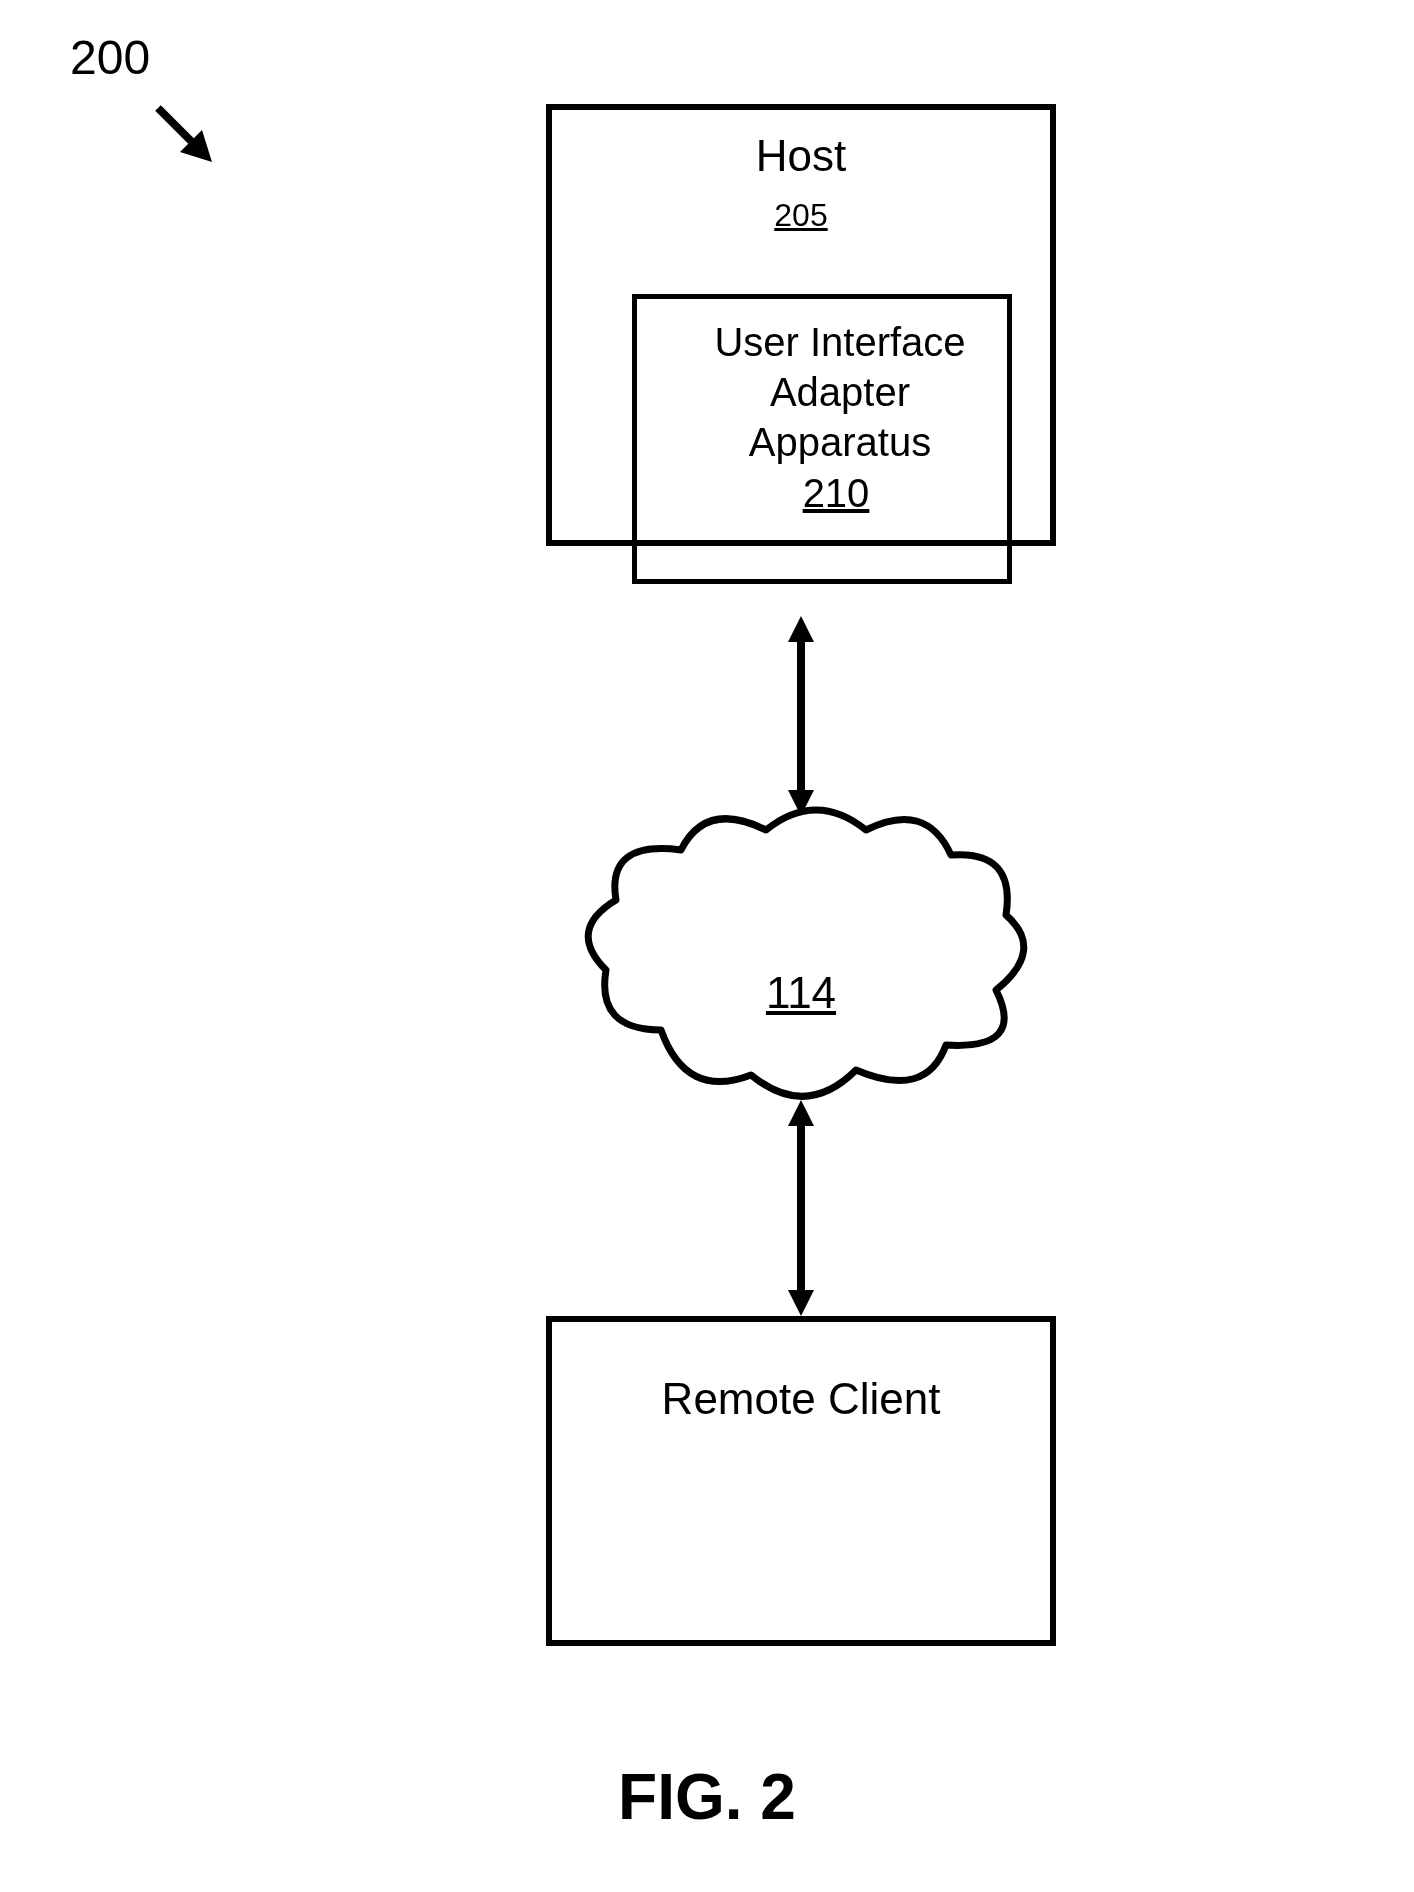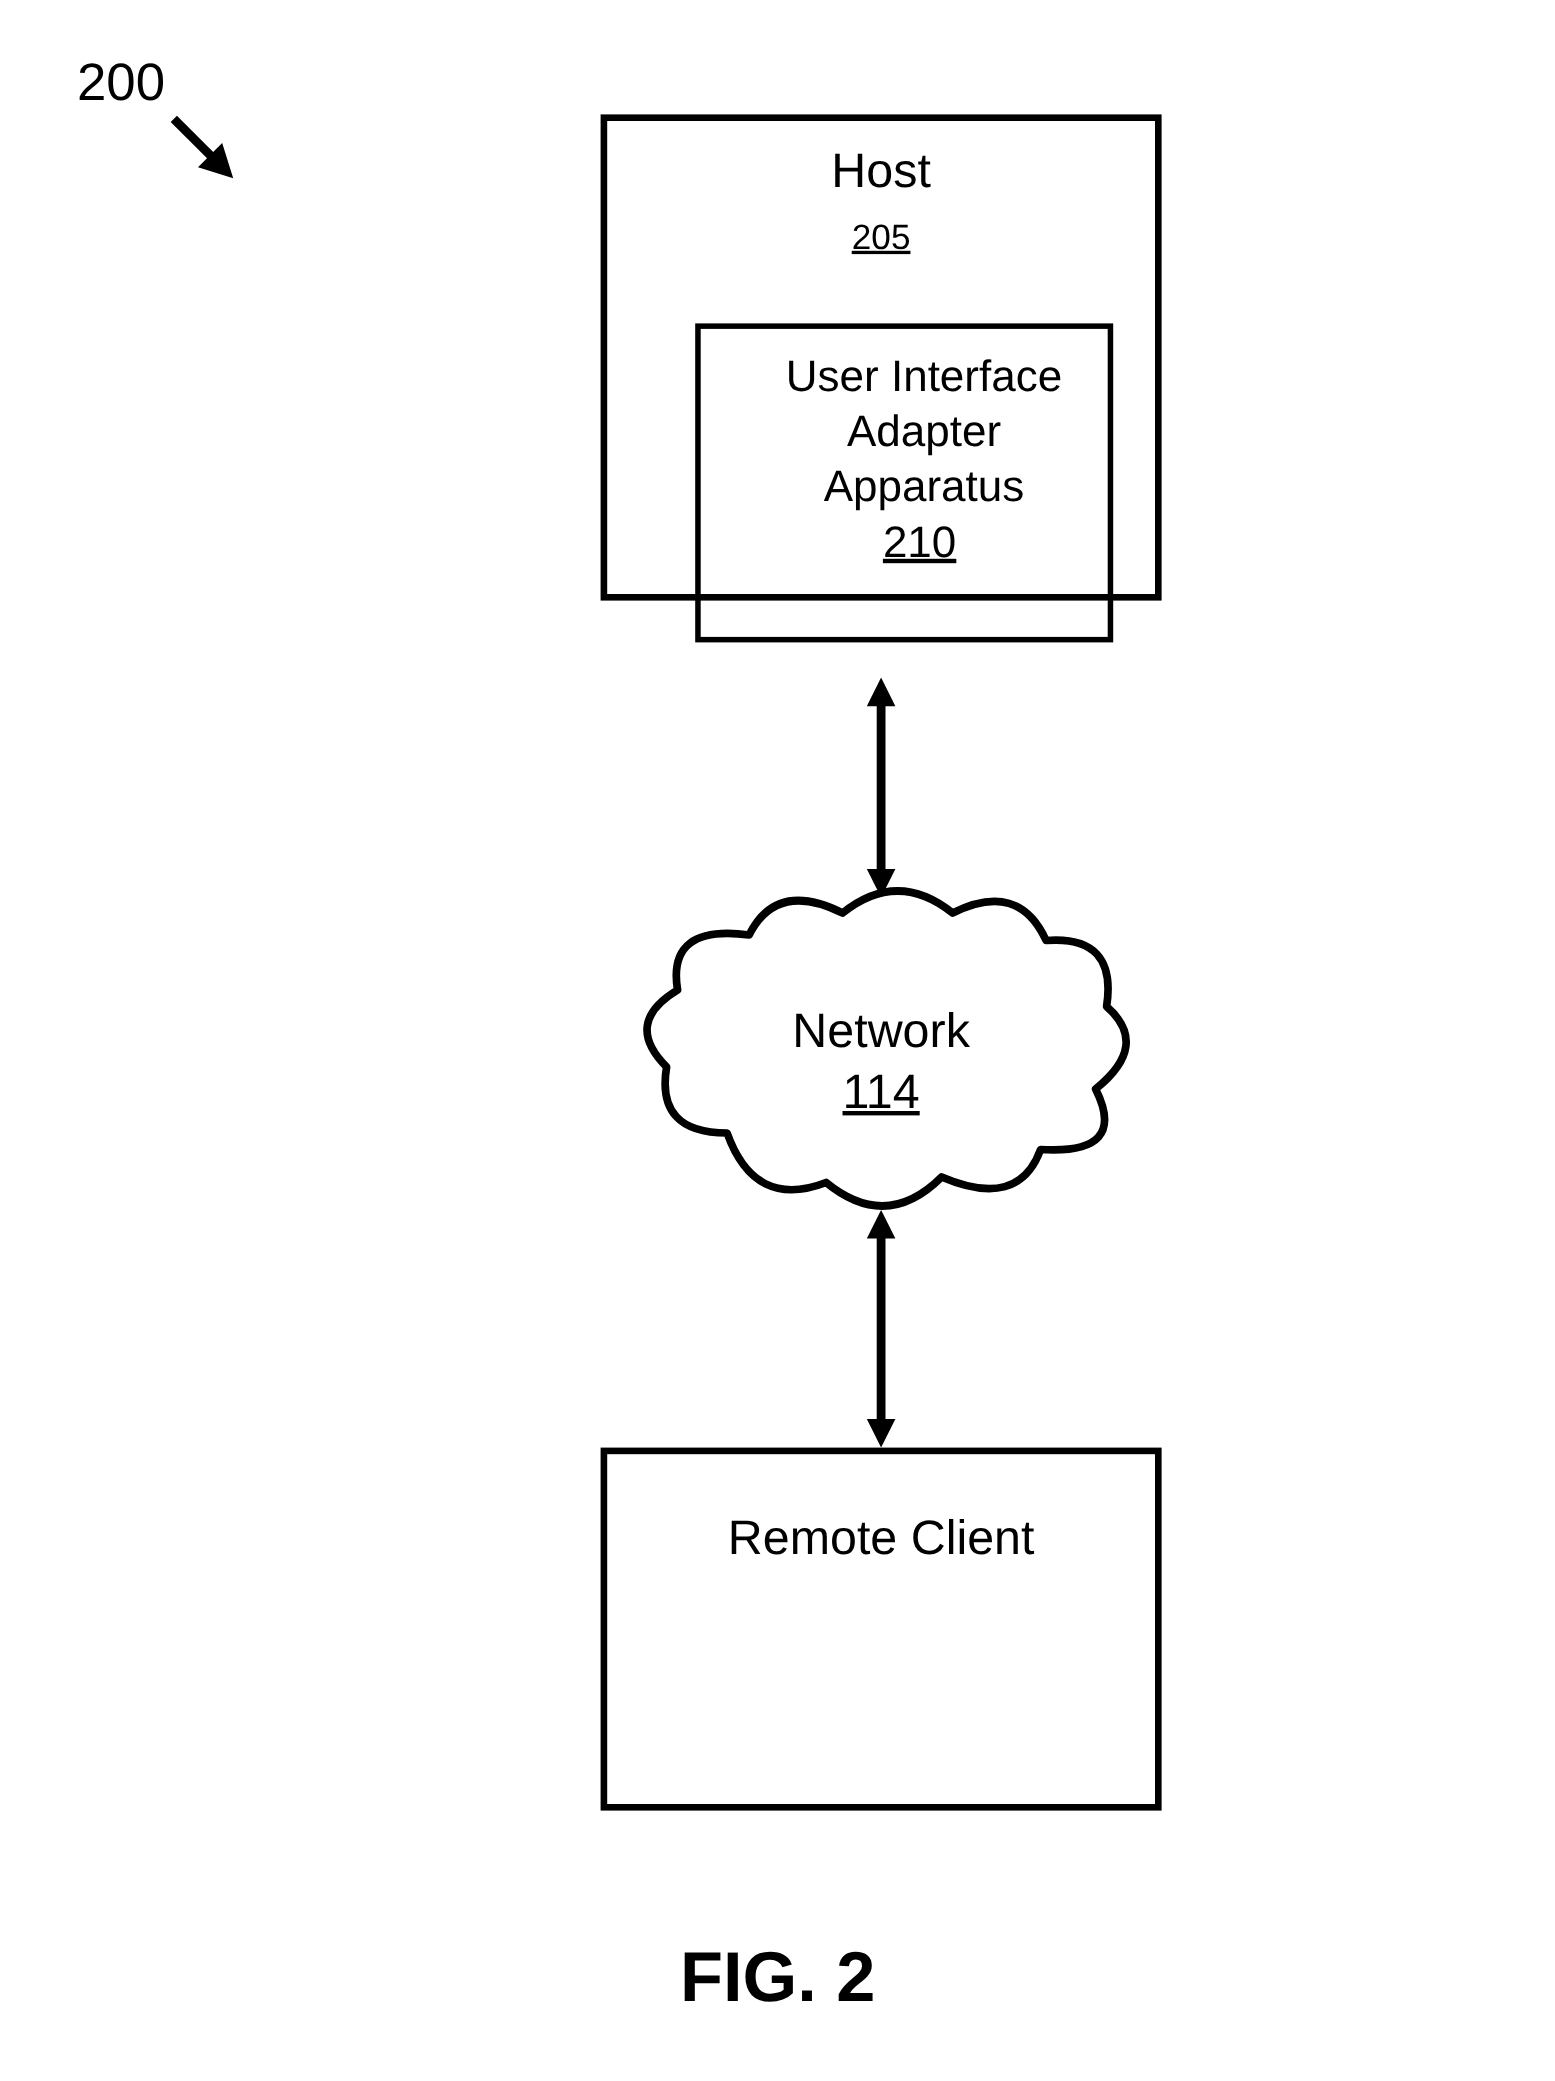--- a/index.html
+++ b/index.html
@@ -13,21 +13,21 @@
   }
   .canvas{
     position:relative;
     width:1414px;
     height:1892px;
   }
   .figure-label{
     position:absolute;
     font-size:48px;
     left:70px;
-    top:48px;
+    top:30px;
   }
   
   .ref-arrow{
     position:absolute;
     left:150px;
     top:100px;
     width:80px;
     height:80px;
   }
   
@@ -170,21 +170,20 @@
         Q 250 -10 300 30
         Q 360 0 385 55
         Q 450 50 440 115
         Q 480 150 430 190
         Q 460 250 380 245
         Q 360 300 290 270
         Q 240 320 185 275
         Q 120 300 95 230
         Z" fill="#ffffff" stroke="#000" stroke-width="7" stroke-linejoin="round"></path>
     </svg>
-    <div class="cloud-label">Network</div>
     <div class="cloud-num">114</div>
   </div>
 
   <svg class="conn-arrow" style="left:786px; top:1100px; width:30px; height:216px;" viewBox="0 0 30 216">
     <line x1="15" y1="22" x2="15" y2="194" stroke="#000" stroke-width="8"></line>
     <polygon points="15,0 2,26 28,26" fill="#000"></polygon>
     <polygon points="15,216 2,190 28,190" fill="#000"></polygon>
   </svg>
 
   <div class="client-box">

